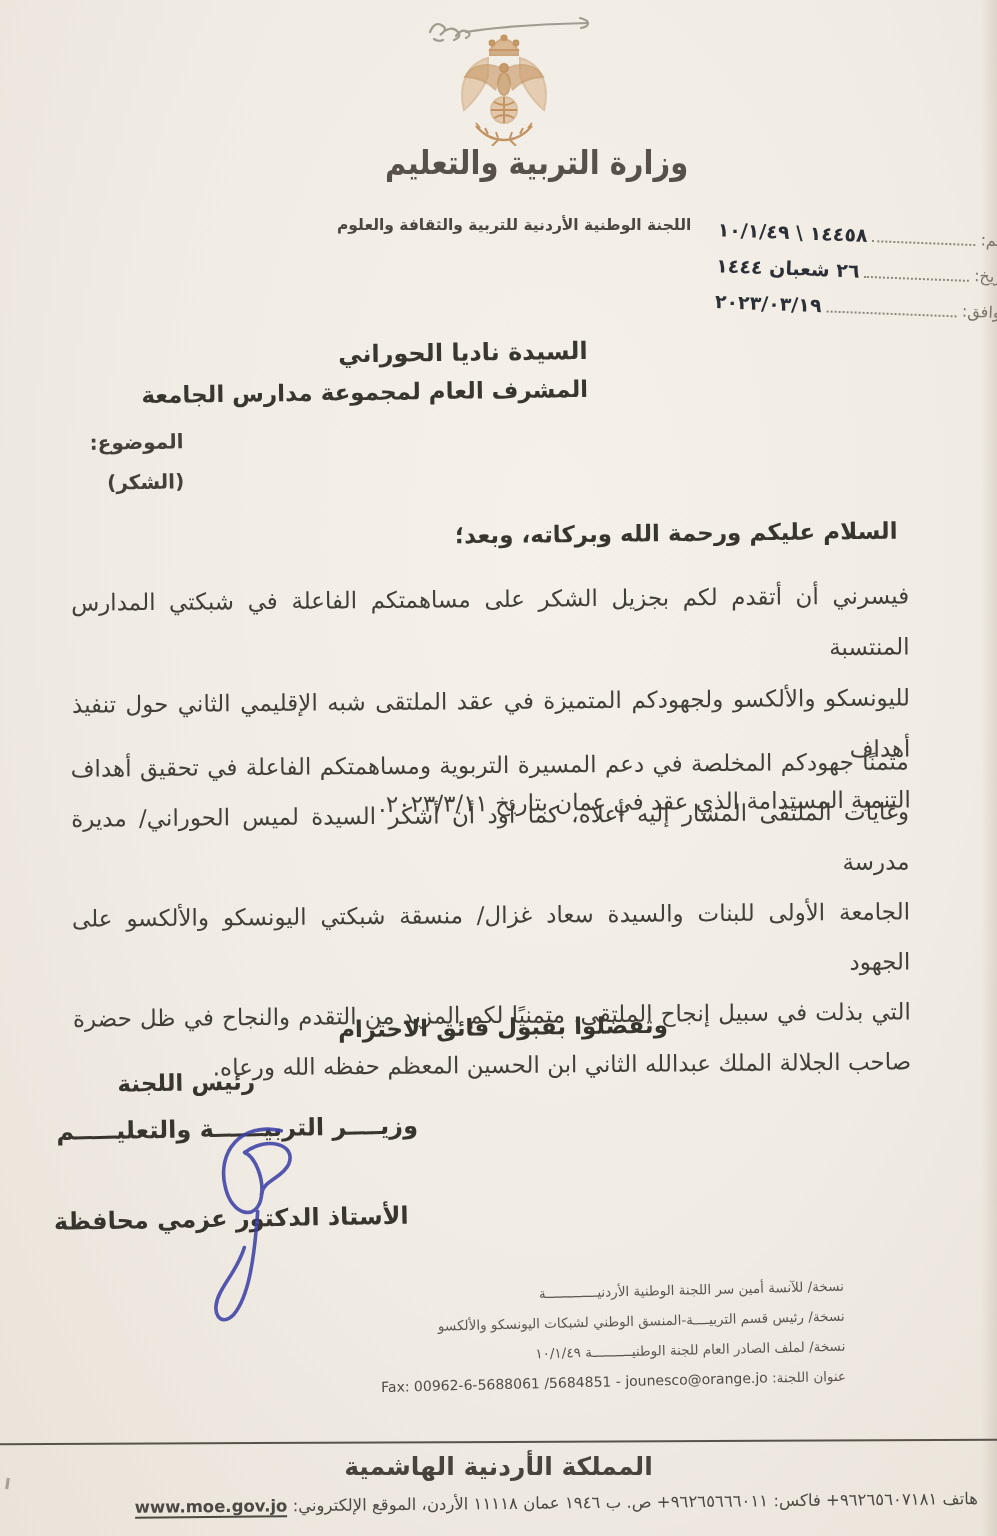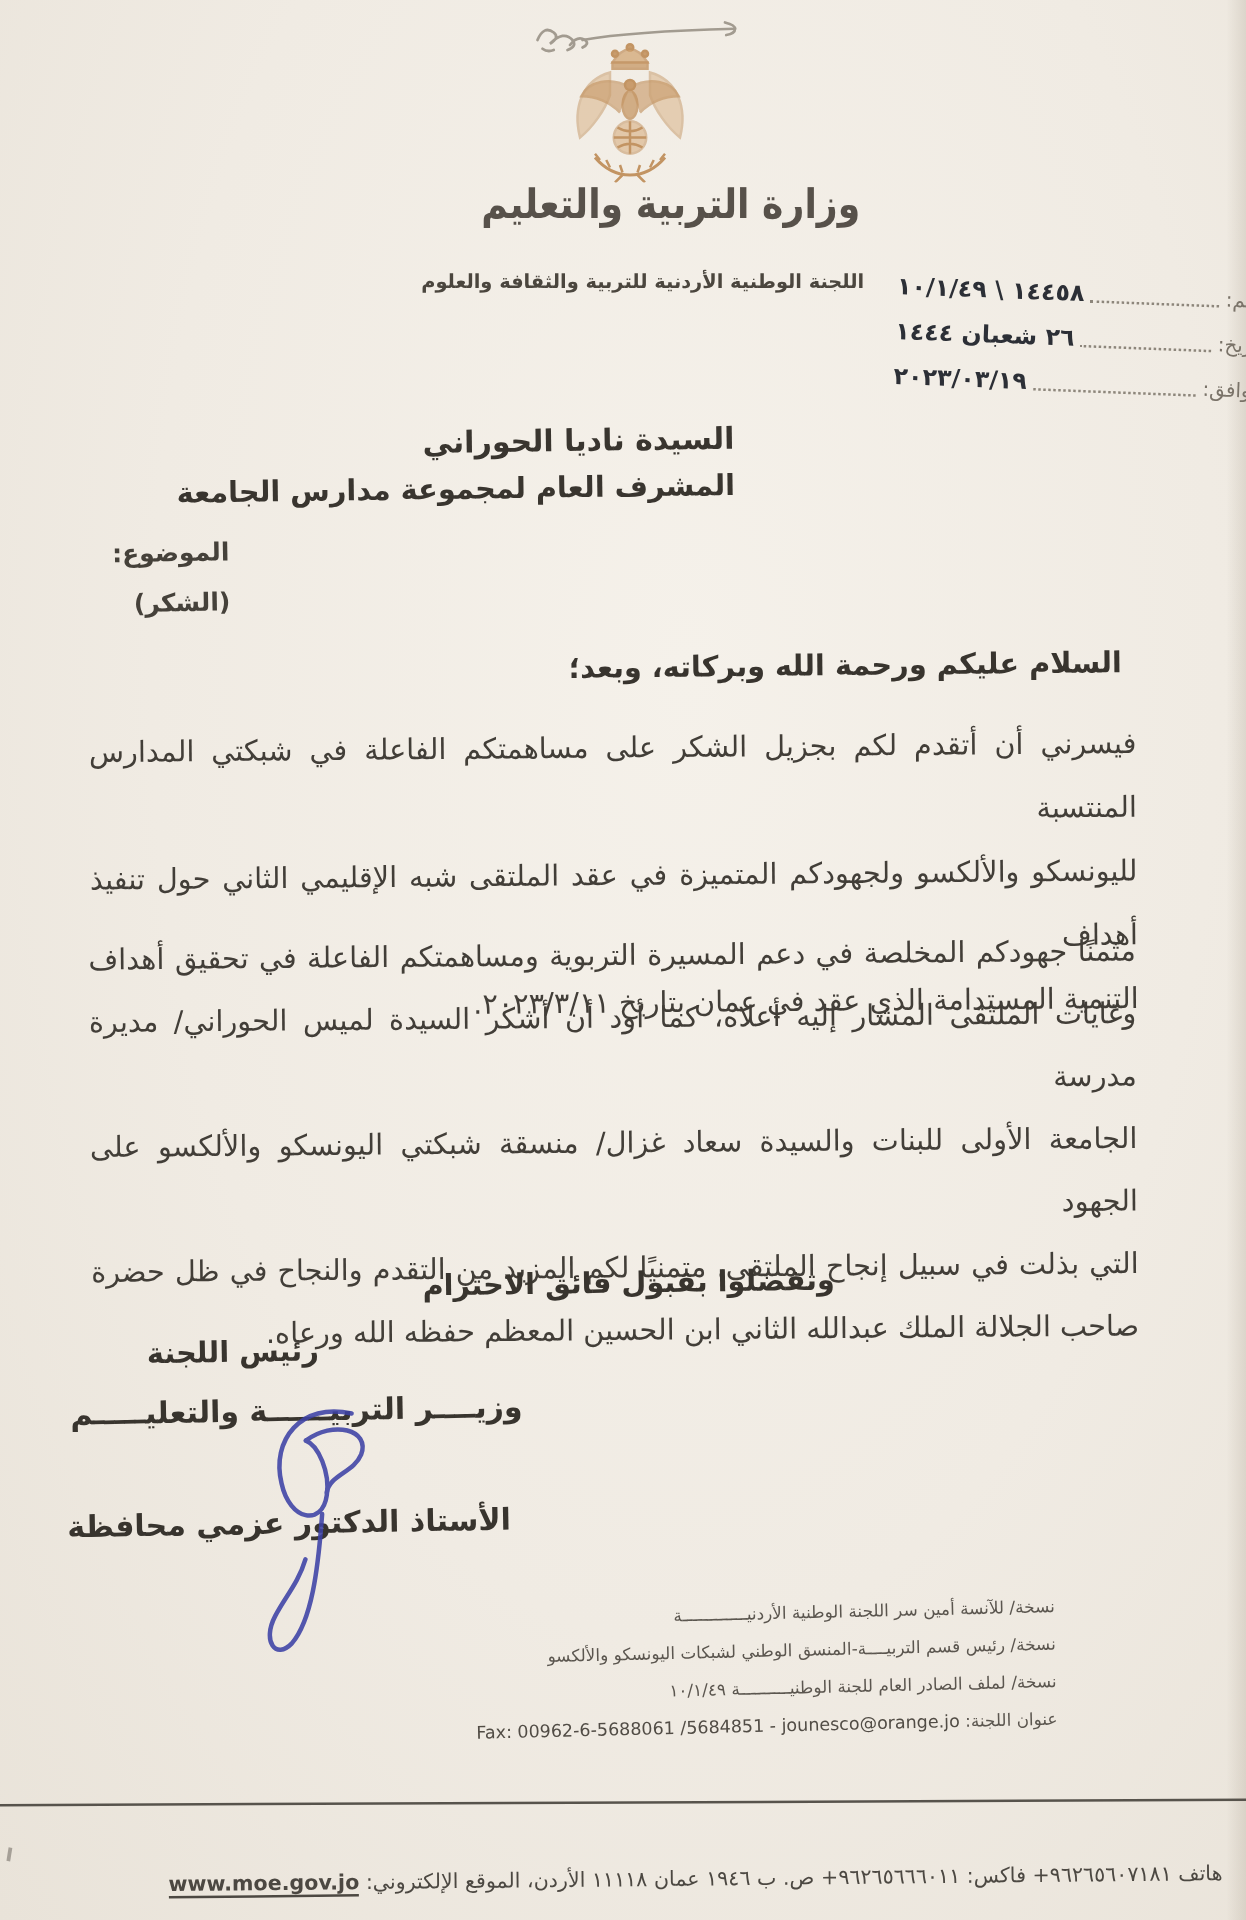--- a/index.html
+++ b/index.html
@@ -183,18 +183,19 @@
     <div class="nowrap">نسخة/ للآنسة أمين سر اللجنة الوطنية الأردنيـــــــــــــة</div>
     <div class="nowrap">نسخة/ رئيس قسم التربيــــة-المنسق الوطني لشبكات اليونسكو والألكسو</div>
     <div class="nowrap">نسخة/ لملف الصادر العام للجنة الوطنيــــــــــة ١٠/١/٤٩</div>
     <div class="cc-fax-line">
       <span>عنوان اللجنة:</span>
       <span class="cc-latin" dir="ltr">Fax: 00962-6-5688061 /5684851 - jounesco@orange.jo</span>
     </div>
   </div>
 
   <div class="abs rule"></div>
+  <div class="abs kingdom nowrap">المملكة الأردنية الهاشمية</div>
   <div class="abs contact rtl">
     <span>هاتف ٩٦٢٦٥٦٠٧١٨١+ فاكس: ٩٦٢٦٥٦٦٦٠١١+ ص. ب ١٩٤٦ عمان ١١١١٨ الأردن، الموقع الإلكتروني: </span>
     <span class="website" dir="ltr">www.moe.gov.jo</span>
   </div>
   <div class="abs artifact"></div>
 </div>
 
 </body></html>

